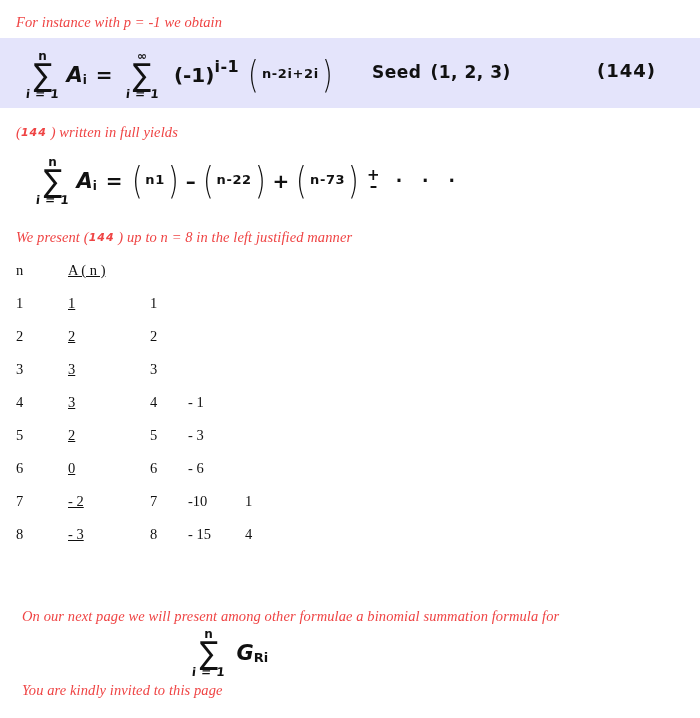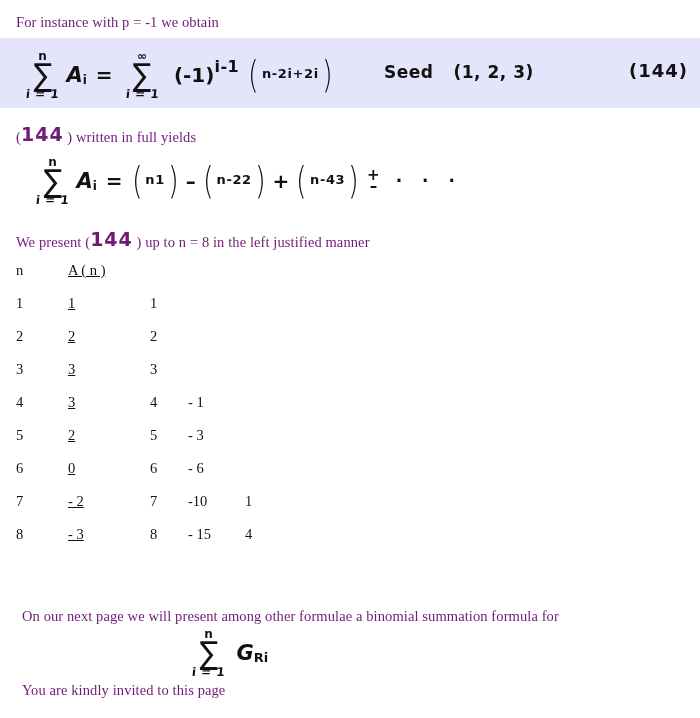--- a/index.html
+++ b/index.html
@@ -14,28 +14,29 @@
     overflow: hidden;
     font-family: "Liberation Serif", serif;
     color: #000000;
   }
 
   
   .prose {
     position: absolute;
     font-family: "Liberation Serif", serif;
     font-size: 14.5px;
-    color: #701a75;
+    color: #ef4444;
     white-space: nowrap;
     letter-spacing: .1px;
+    font-style: italic;
   }
   .hand-inline {
     font-family: "DejaVu Sans", sans-serif;
     font-weight: 700;
-    font-size: 19px;
+    font-size: 11px;
     letter-spacing: 1px;
     position: relative;
     top: -1px;
   }
 
   
   #highlight-band {
     position: absolute;
     left: 0;
     top: 38px;
@@ -193,26 +194,26 @@
   <span class="sup">i-1</span>
 
   <span class="paren" style="margin-left:7px;">(</span>
   <span class="binom">
     <span class="bt">n-2i+2</span>
     <span>i</span>
   </span>
   <span class="paren">)</span>
 </div>
 
-<div class="mathline" style="left:384px; top:62px;text-align:right;">
+<div class="mathline" style="left:372px; top:62px;text-align:right;">
   <span class="seed-label">Seed</span>
-  <span class="seed-label" style="margin-left:20px;">(1, 2, 3)</span>
-</div>
-
-<div class="mathline" style="left:597px; top:60px;margin-left:32px;">
+  <span class="seed-label" style="margin-left:9px;">(1, 2, 3)</span>
+</div>
+
+<div class="mathline" style="left:597px; top:60px;">
   <span class="tag">(144)</span>
 </div>
 
 <div class="prose" style="left:16px; top:124px;">
   <span>(</span><span class="hand-inline">144</span><span> )  written in full yields</span>
 </div>
 
 <div class="mathline" style="left:36px; top:156px;">
 
   <span class="sum">
@@ -239,21 +240,21 @@
   <span class="binom">
     <span class="bt">n-2</span>
     <span>2</span>
   </span>
   <span class="paren">)</span>
 
   <span class="op" style="margin:0 5px;">+</span>
 
   <span class="paren">(</span>
   <span class="binom">
-    <span class="bt">n-4</span>
+    <span class="bt">n-7</span>
     <span>3</span>
   </span>
   <span class="paren">)</span>
 
   <span class="plusminus">
     <span>+</span>
     <span>–</span>
   </span>
 
   <span class="dots">· · ·</span>

